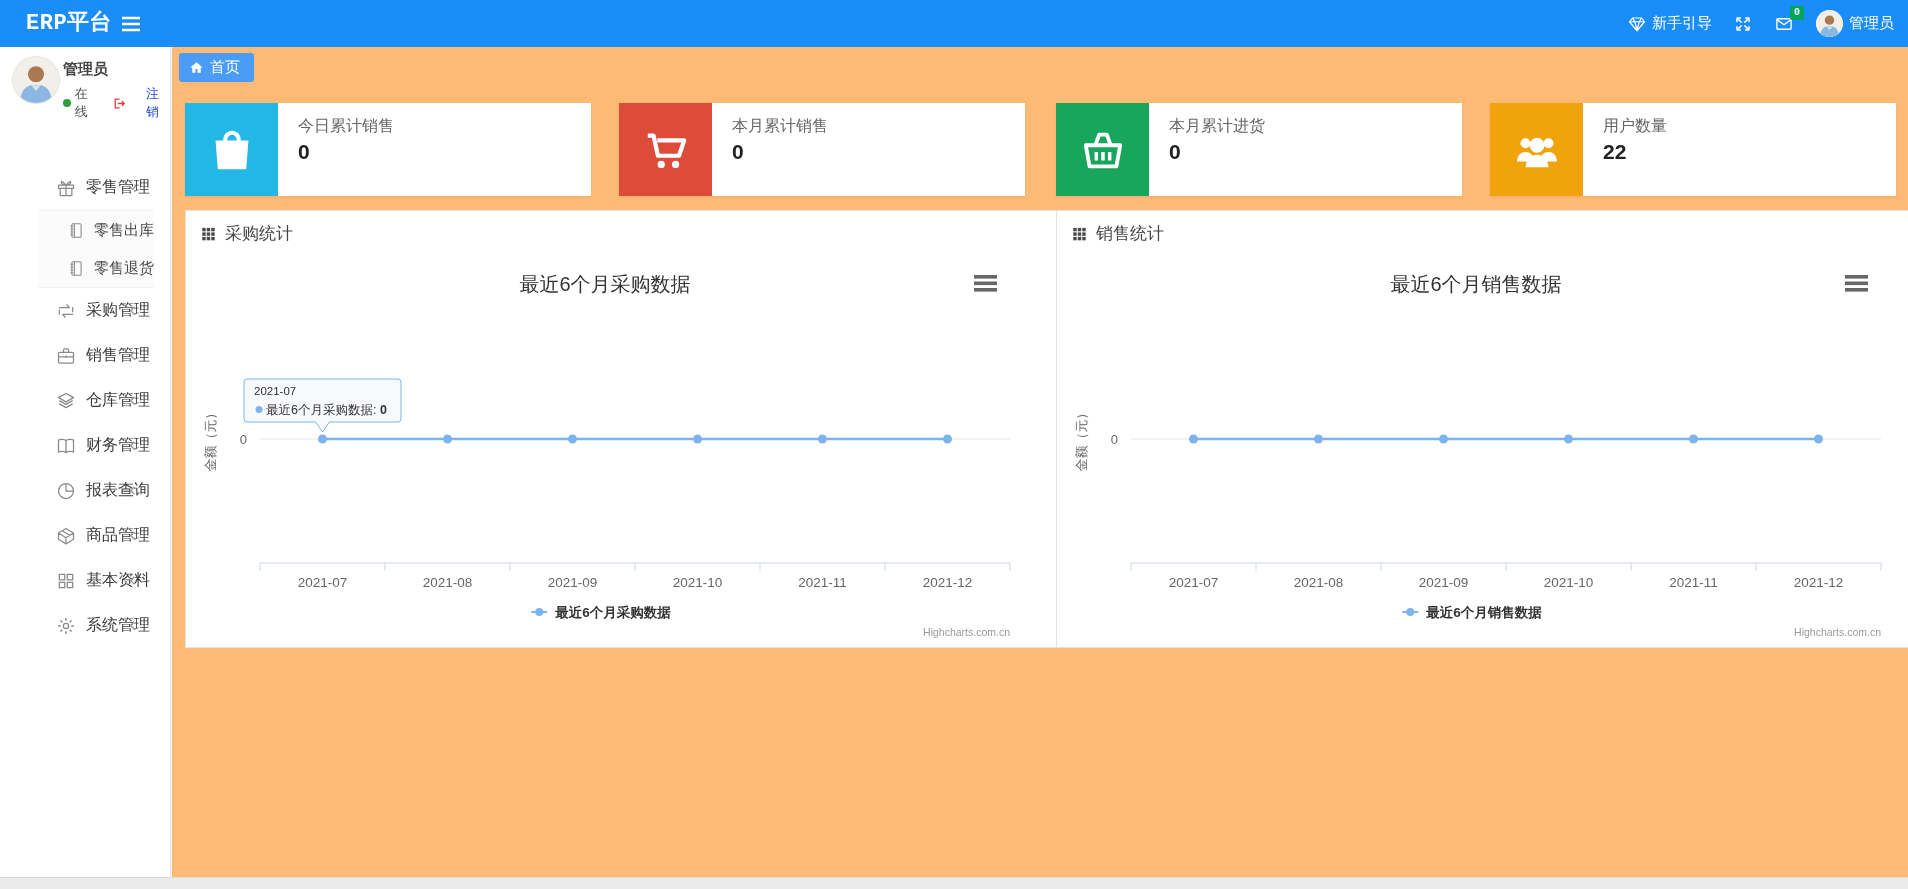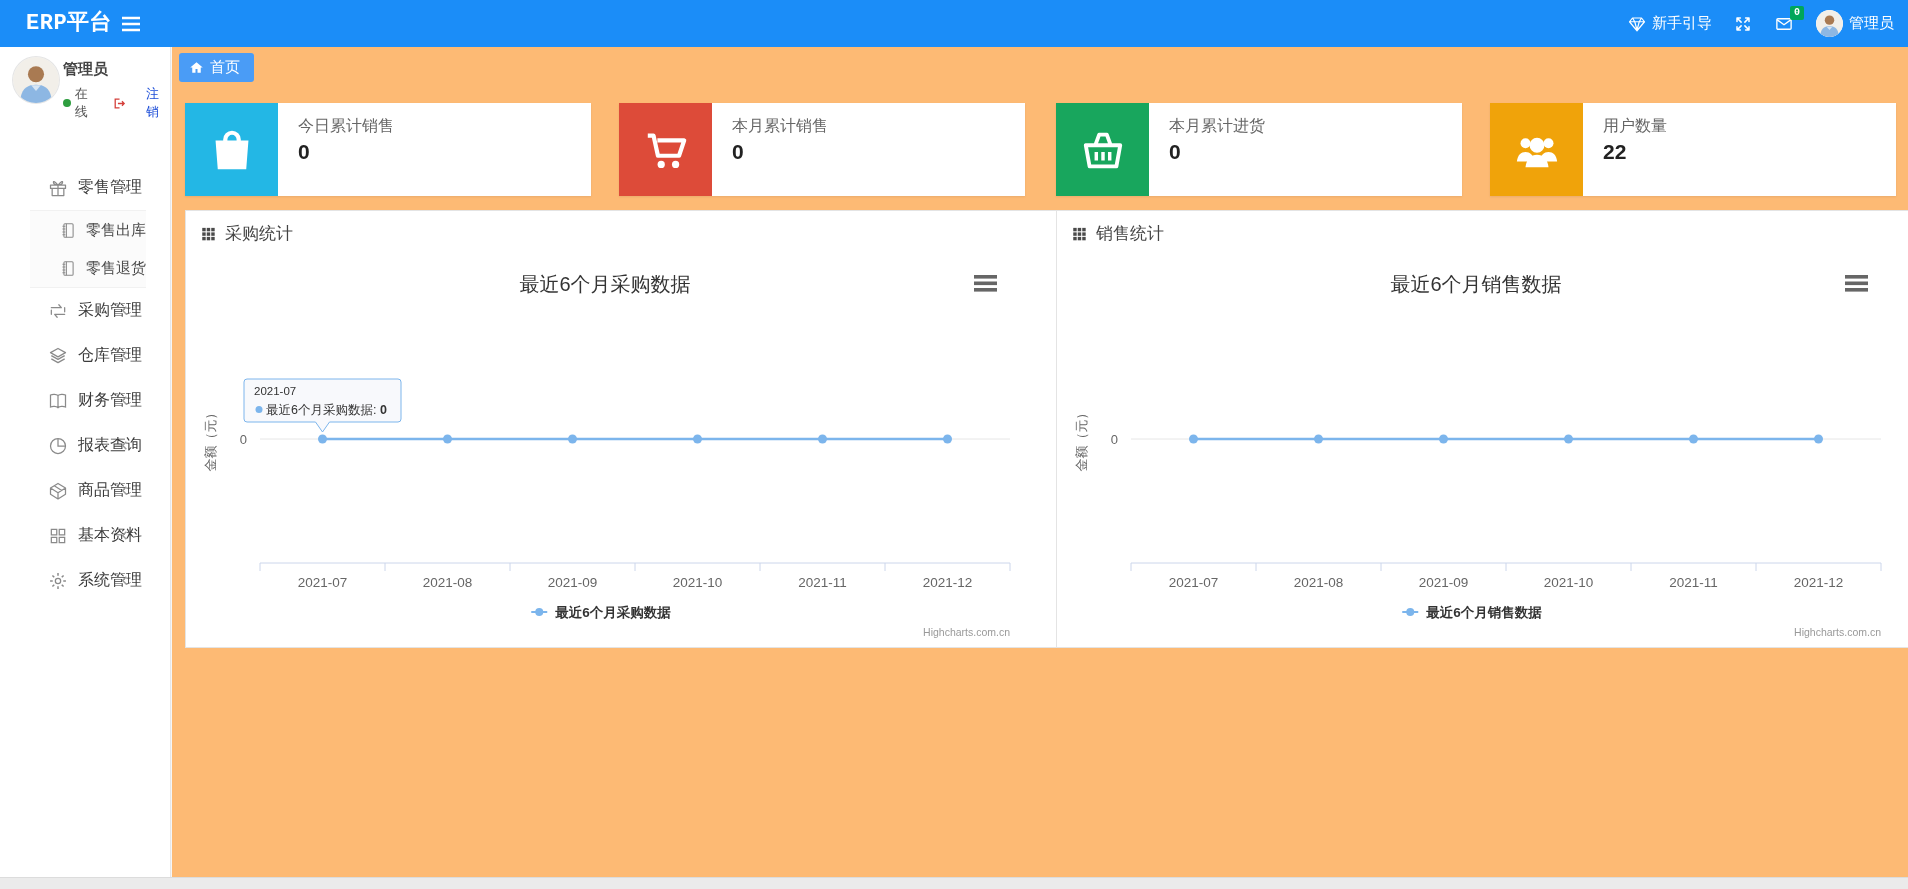--- a/index.html
+++ b/index.html
@@ -18,21 +18,21 @@
   .nav-avatar { width:27px; height:27px; border-radius:50%; overflow:hidden; background:#fff; }
 
   
   .sidebar { position:absolute; left:0; top:47px; width:171px; height:830px; background:#fff; border-right:1px solid #e7e7e7; z-index:10; }
   .user-block { position:relative; height:71px; }
   .user-avatar { position:absolute; left:13px; top:10px; width:46px; height:46px; border-radius:50%; overflow:hidden; background:#f3f3f3; box-shadow:0 0 0 1px #e5e5e5; }
   .user-name { position:absolute; left:63px; top:13px; font-size:15px; font-weight:bold; color:#444; }
   .user-status { position:absolute; left:63px; top:38px; font-size:13px; color:#555; display:flex; align-items:center; gap:4px; }
   .dot-online { width:8px; height:8px; border-radius:50%; background:#2e9e3f; display:inline-block; }
   .logout { display:flex; align-items:center; gap:20px; margin-left:8px; cursor:pointer; color:#1d4ed8; }
-  .menu { position:absolute; left:0; top:118px; width:146px;padding-left:30px; }
+  .menu { position:absolute; left:8px; top:118px; width:146px;padding-left:30px; }
   .menu-item { position:relative; height:45px; display:flex; align-items:center; cursor:pointer; color:#3c3c3c; font-size:16px; }
   .menu-item .mi-icon { width:20px; height:20px; margin:0 10px 0 18px; color:#8a8a8a; flex:0 0 auto; }
   .menu-item .chev { position:absolute; right:16px; color:#9a9a9a; width:11px; height:11px; }
   .submenu { background:#fbfbfb; border-top:1px solid #f1f1f1; border-bottom:1px solid #f1f1f1; }
   .submenu-item { height:38px; display:flex; align-items:center; cursor:pointer; color:#4a4a4a; font-size:15px; }
   .submenu-item .mi-icon { width:17px; height:17px; margin:0 9px 0 30px; color:#8a8a8a; flex:0 0 auto; }
 
   
   .content { position:absolute; left:172px; top:47px; width:1736px; height:830px; background:#fdba74; }
   .tab { position:absolute; left:7px; top:6px; height:29px; padding:0 14px 0 10px; background:#4a9cf6; border-radius:3px; color:#fff; font-size:15px; display:flex; align-items:center; gap:6px; cursor:pointer; }
@@ -263,20 +263,33 @@
         </div>
       </div>
 
       <div class="menu-item">
         <span class="mi-icon">
             <svg width="20" height="20" viewBox="0 0 24 24">
               <use href="#i-repeat"></use>
             </svg>
           </span>
         <span>采购管理</span>
+        <span class="chev">
+            <svg width="11" height="11" viewBox="0 0 12 12">
+              <use href="#i-chev-left"></use>
+            </svg>
+          </span>
+      </div>
+      <div class="menu-item">
+        <span class="mi-icon">
+            <svg width="20" height="20" viewBox="0 0 24 24">
+              <use href="#i-briefcase"></use>
+            </svg>
+          </span>
+        <span>销售管理</span>
         <span class="chev">
             <svg width="11" height="11" viewBox="0 0 12 12">
               <use href="#i-chev-left"></use>
             </svg>
           </span>
       </div>
       <div class="menu-item">
         <span class="mi-icon">
             <svg width="20" height="20" viewBox="0 0 24 24">
               <use href="#i-layers"></use>

